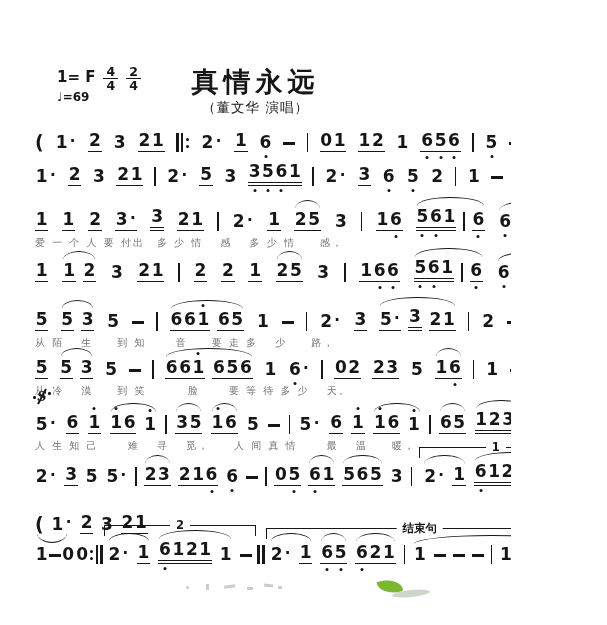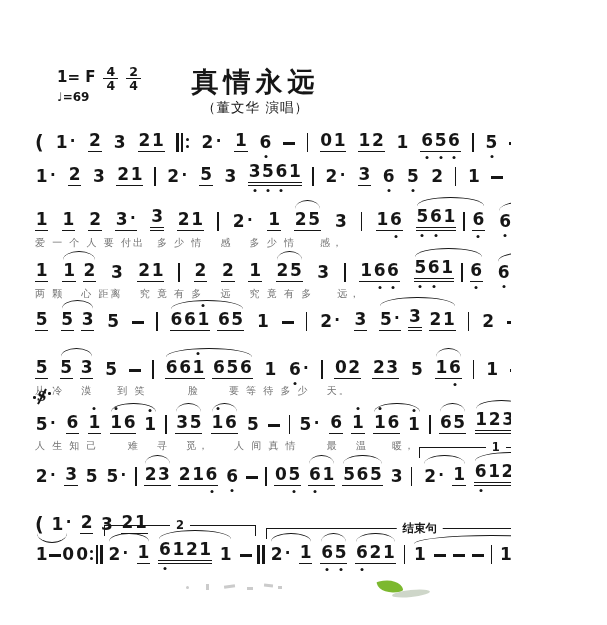--- a/index.html
+++ b/index.html
@@ -338,21 +338,20 @@
               <span class="sub">6<i class="odot below"></i></span>
               <span class="sub aug">·</span>
             </span>
             <span class="note">
               <span class="sub">6<i class="odot below"></i></span>
             </span>
           </span>
           <span class="dash"></span>
           <span class="vthin"></span>
         </div>
-        <div class="lyrics">两 颗　 心 距离　 究 竟 有 多　 远　 究 竟 有 多　　远，</div>
       </div>
       <div class="system" style="top: 307px;">
         <div class="music-line">
           <span class="note u1">
             <span class="sub">5</span>
           </span>
           <span class="slur">
             <span class="note u1">
               <span class="sub">5</span>
             </span>
@@ -403,20 +402,21 @@
           </span>
           <span class="vthin"></span>
           <span class="note">
             <span class="sub">2</span>
           </span>
           <span class="dash"></span>
           <span class="dash"></span>
           <span class="dash"></span>
           <span class="vthin"></span>
         </div>
+        <div class="lyrics">从 陌　 生　　到 知　　 音　　要 走 多　 少　　路，</div>
       </div>
       <div class="system" style="top: 355px;">
         <div class="music-line">
           <span class="note u1">
             <span class="sub">5</span>
           </span>
           <span class="slur">
             <span class="note u1">
               <span class="sub">5</span>
             </span>

